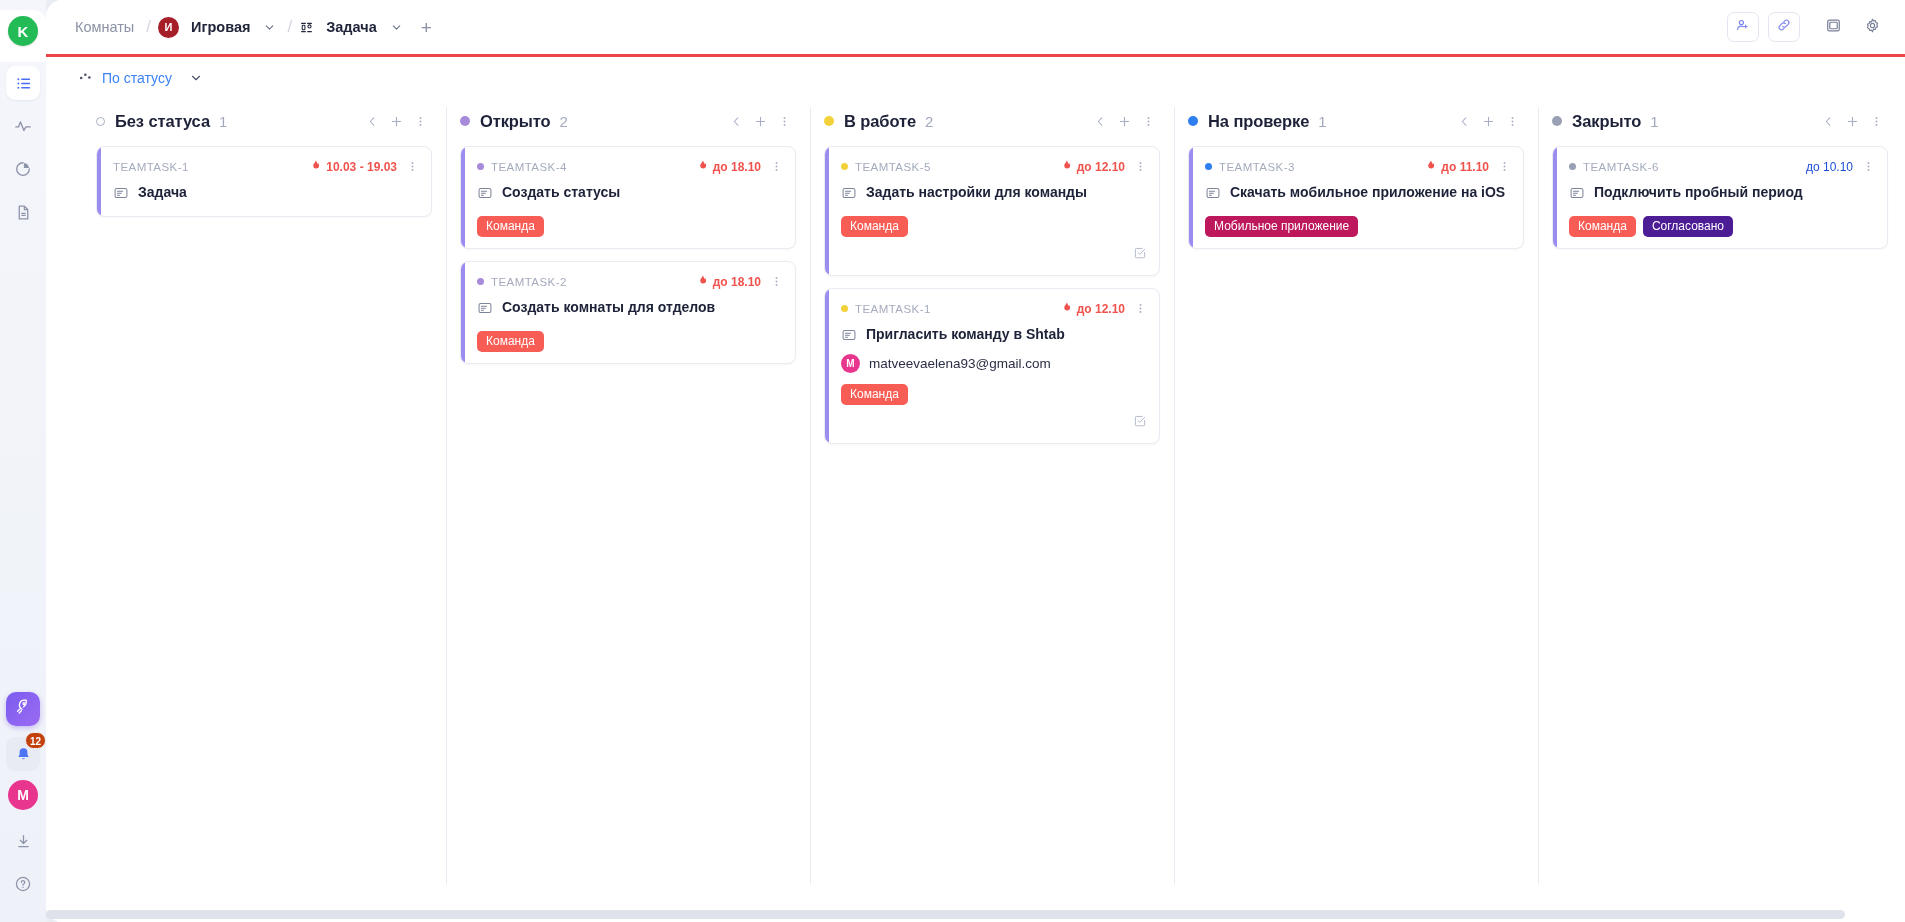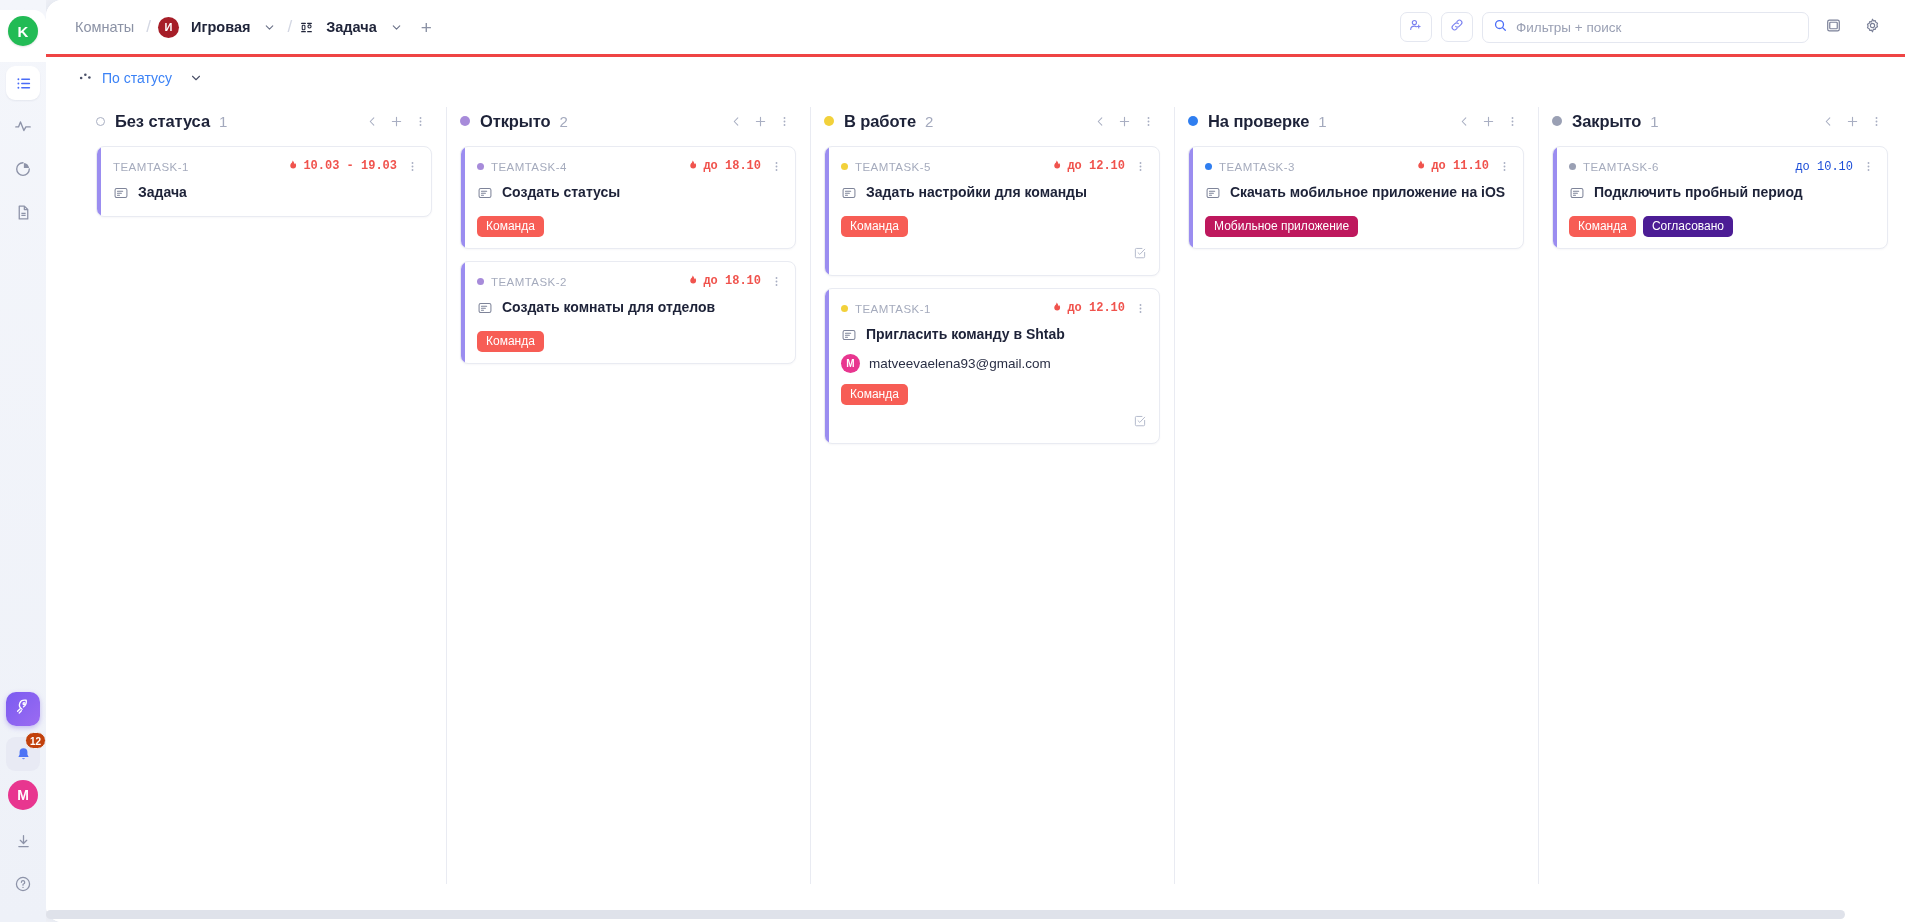--- a/index.html
+++ b/index.html
@@ -149,21 +149,21 @@
     box-shadow: 0 1px 2px rgba(40,50,90,.04); cursor: pointer; overflow: hidden;
   }
   .card::before {
     content: ""; position: absolute; left: 0; top: 0; bottom: 0; width: 4px;
     background: #9b8df0; border-top-left-radius: 8px; border-bottom-left-radius: 8px;
   }
   .card-top { display: flex; align-items: center; min-height: 17px; }
   .card-dot { width: 7px; height: 7px; border-radius: 50%; margin-right: 7px; flex: 0 0 7px; }
   .card-key { font-size: 11.5px; letter-spacing: .45px; color: #a5abbd; font-weight: 400; }
   .card-top-spacer { flex: 1 1 auto; }
-  .due { font-size: 12px; font-weight: 600; display: inline-flex; gap: 4px; color: #f0534d; white-space: nowrap; font-family: Liberation Mono, monospace;}
+  .due { font-size: 12px; font-weight: 600; display: inline-flex; align-items: center; gap: 4px; color: #f0534d; white-space: nowrap;}
   .due.muted { color: #1d4ed8; font-weight: 400; }
   .dots-v { color: #a8aec2; margin-left: 9px; cursor: pointer; display: inline-flex; }
   .card-title-row { display: flex; align-items: flex-start; gap: 9px; margin-top: 8px; }
   .task-ico { flex: 0 0 16px; margin-top: 2px; color: #7e8499; }
   .card-title { font-size: 14px; font-weight: 600; color: #1d2238; line-height: 1.29; }
   .assignee { display: flex; align-items: center; gap: 9px; margin-top: 7px; }
   .assignee-av {
     width: 19px; height: 19px; border-radius: 50%; background: #e8368f; color: #fff;
     font-size: 10px; font-weight: 600; display: flex; align-items: center; justify-content: center; flex:0 0 19px;
   }
@@ -318,29 +318,20 @@
 
       <div class="tb-icon-btn">
         <span>
           <svg width="16" height="16" viewBox="0 0 20 20" fill="none" stroke="currentColor" stroke-width="1.4" stroke-linecap="round">
             <path d="M8.3 11.7a3 3 0 0 0 4.3 0l2.6-2.6a3 3 0 1 0-4.3-4.3l-1 1"></path>
             <path d="M11.7 8.3a3 3 0 0 0-4.3 0l-2.6 2.6a3 3 0 1 0 4.3 4.3l1-1"></path>
           </svg>
         </span>
       </div>
 
-      <div class="searchbox">
-        <span>
-          <svg width="15" height="15" viewBox="0 0 20 20" fill="none" stroke="#4a6cf7" stroke-width="1.7" stroke-linecap="round">
-            <circle cx="8.7" cy="8.7" r="5.3"></circle>
-              <path d="m12.8 12.8 3.6 3.6"></path>
-          </svg>
-        </span>
-        <input type="text" placeholder="Фильтры + поиск" style="">
-      </div>
 
       <div class="tb-plain">
         <span>
           <svg width="17" height="17" viewBox="0 0 20 20" fill="none" stroke="currentColor" stroke-width="1.4" stroke-linejoin="round">
             <rect x="3.2" y="3.7" width="13.6" height="12.6" rx="2"></rect>
             <rect x="5.6" y="6.2" width="8.8" height="7.6" rx="1"></rect>
           </svg>
         </span>
       </div>
 

